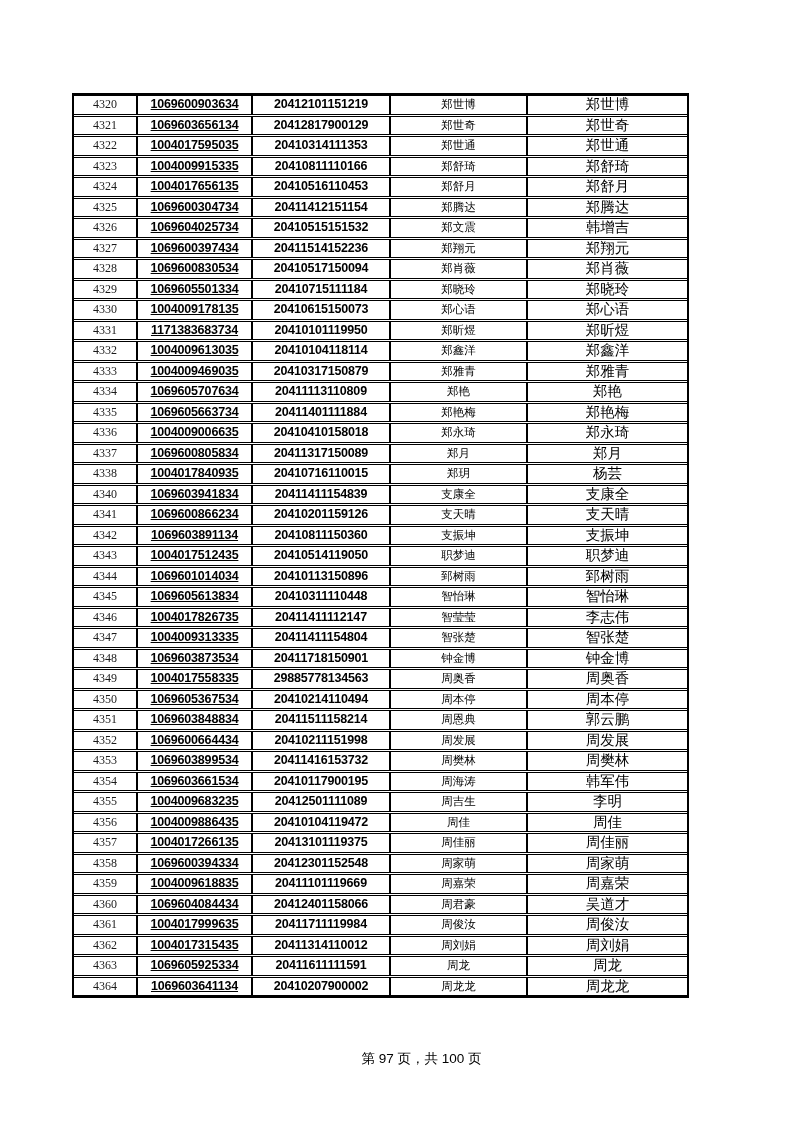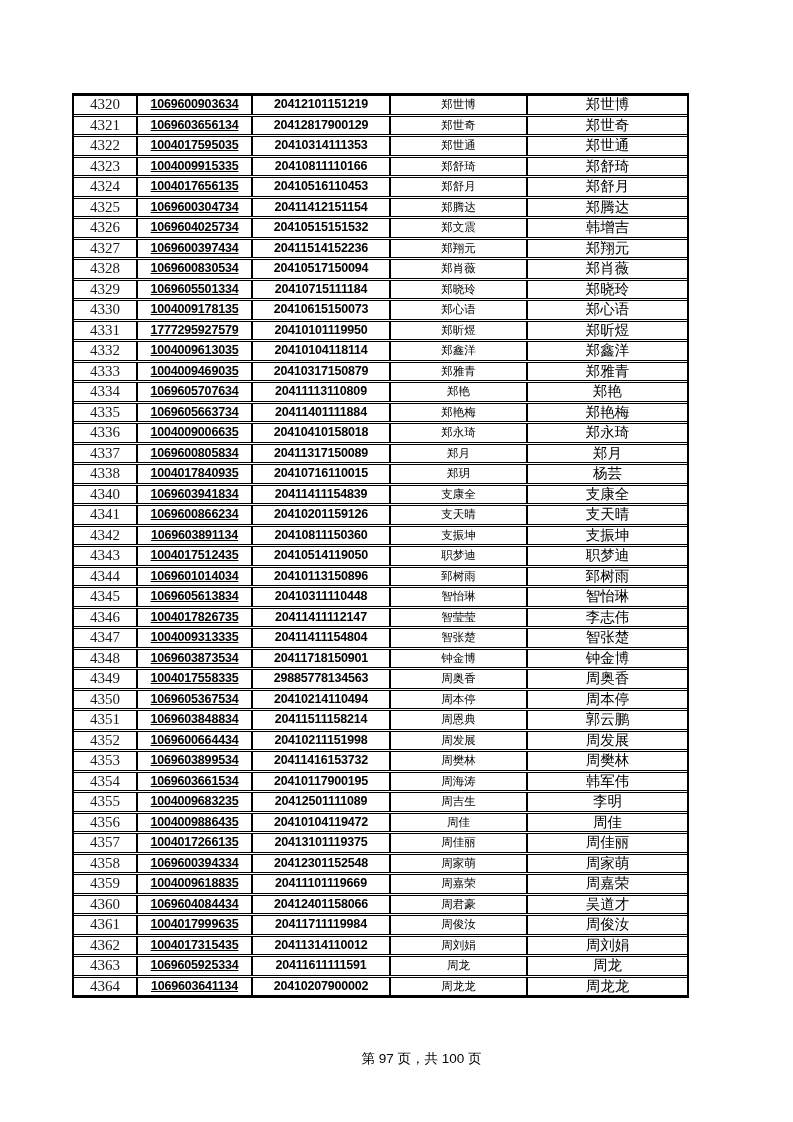--- a/index.html
+++ b/index.html
@@ -35,21 +35,21 @@
     border-right: 2px solid #000;
     overflow: hidden;
     white-space: nowrap;
     text-align: center;
     line-height: 17.5px;
   }
   .c:last-child { border-right: none; }
   .c1 {
     width: 64px;
     font-family: "Liberation Serif", serif;
-    font-size: 15px;
+    font-size: 12px;
     color: #1a1a1a;
   }
   .c2, .c3 {
     font-family: "Liberation Sans", sans-serif;
     font-weight: 700;
     font-size: 12.5px;
     letter-spacing: -0.2px;
   }
   .c2 { width: 115px; text-decoration: underline; }
   .c3 { width: 138px; }
@@ -151,21 +151,21 @@
     </div>
     <div class="row">
       <div class="c c1">4330</div>
       <div class="c c2">1004009178135</div>
       <div class="c c3">20410615150073</div>
       <div class="c c4">郑心语</div>
       <div class="c c5">郑心语</div>
     </div>
     <div class="row">
       <div class="c c1">4331</div>
-      <div class="c c2">1777295927579</div>
+      <div class="c c2">1171383683734</div>
       <div class="c c3">20410101119950</div>
       <div class="c c4">郑昕煜</div>
       <div class="c c5">郑昕煜</div>
     </div>
     <div class="row">
       <div class="c c1">4332</div>
       <div class="c c2">1004009613035</div>
       <div class="c c3">20410104118114</div>
       <div class="c c4">郑鑫洋</div>
       <div class="c c5">郑鑫洋</div>

